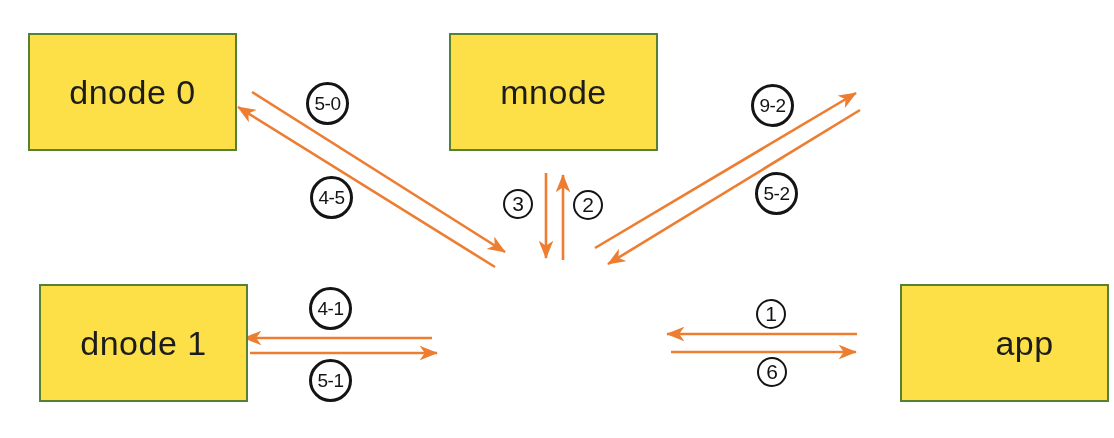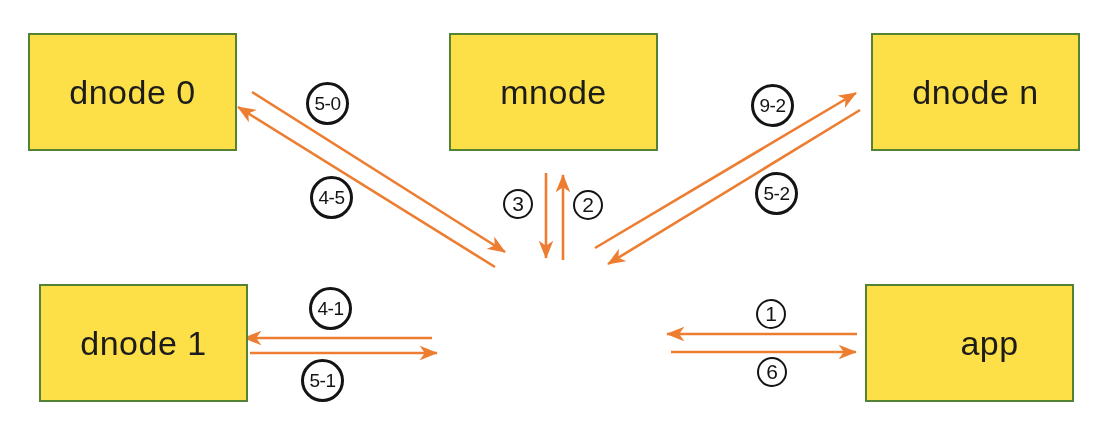--- a/index.html
+++ b/index.html
@@ -53,21 +53,21 @@
     width: 30px; height: 30px;
     border: 2.5px solid #141414;
     font-size: 21px;
   }
   
   .pos-dnode0 { left: 28px;  top: 33px; }
   .pos-mnode  { left: 449px; top: 33px; align-items: center; }
   .pos-dnoden { left: 871px; top: 33px; }
   .pos-dnode1 { left: 39px;  top: 284px; }
   .pos-taosc  { left: 449px; top: 284px; }
-  .pos-app    { left: 865px; top: 284px; padding-left: 40px; }
+  .pos-app    { left: 900px; top: 284px; padding-left: 40px; }
 </style>
 </head>
 <body>
 
 <div class="canvas">
 
   <svg class="arrows-layer" viewBox="0 0 1114 438" xmlns="http://www.w3.org/2000/svg">
     <defs>
       <marker id="ah" viewBox="0 0 10 8" refX="9.5" refY="4" markerWidth="7" markerHeight="5.6" orient="auto" markerUnits="strokeWidth">
         <path d="M0,0 L10,4 L0,8 L2.8,4 Z" fill="#ed7d31"></path>
@@ -86,34 +86,31 @@
       <line x1="671" y1="352" x2="856" y2="352" marker-end="url(#ah)"></line>
     </g>
   </svg>
 
   <div class="node pos-dnode0">
     <span class="node-label">dnode 0</span>
   </div>
   <div class="node pos-mnode">
     <span class="node-label">mnode</span>
   </div>
-  <div class="node pos-dnoden">
-    <span class="node-label">dnode n</span>
-  </div>
   <div class="node pos-dnode1">
     <span class="node-label">dnode 1</span>
   </div>
   <div class="node pos-app">
     <span class="node-label">app</span>
   </div>
 
   <div class="elabel lbl-lg" style="left:306px; top:82px;">5-0</div>
   <div class="elabel lbl-lg" style="left:310px; top:176px;">4-5</div>
   <div class="elabel lbl-sm" style="left:503px; top:189px;">3</div>
   <div class="elabel lbl-sm" style="left:573px; top:190px;">2</div>
   <div class="elabel lbl-lg" style="left:751px; top:84px;">9-2</div>
   <div class="elabel lbl-lg" style="left:755px; top:172px;">5-2</div>
   <div class="elabel lbl-lg" style="left:309px; top:287px;text-align:right;">4-1</div>
-  <div class="elabel lbl-lg" style="left:301px; top:359px;text-align:center;">5-1</div>
+  <div class="elabel lbl-lg" style="left:309px; top:359px;text-align:center;">5-1</div>
   <div class="elabel lbl-sm" style="left:756px; top:299px;">1</div>
   <div class="elabel lbl-sm" style="left:757px; top:357px;">6</div>
 
 </div>
 
 </body></html>

